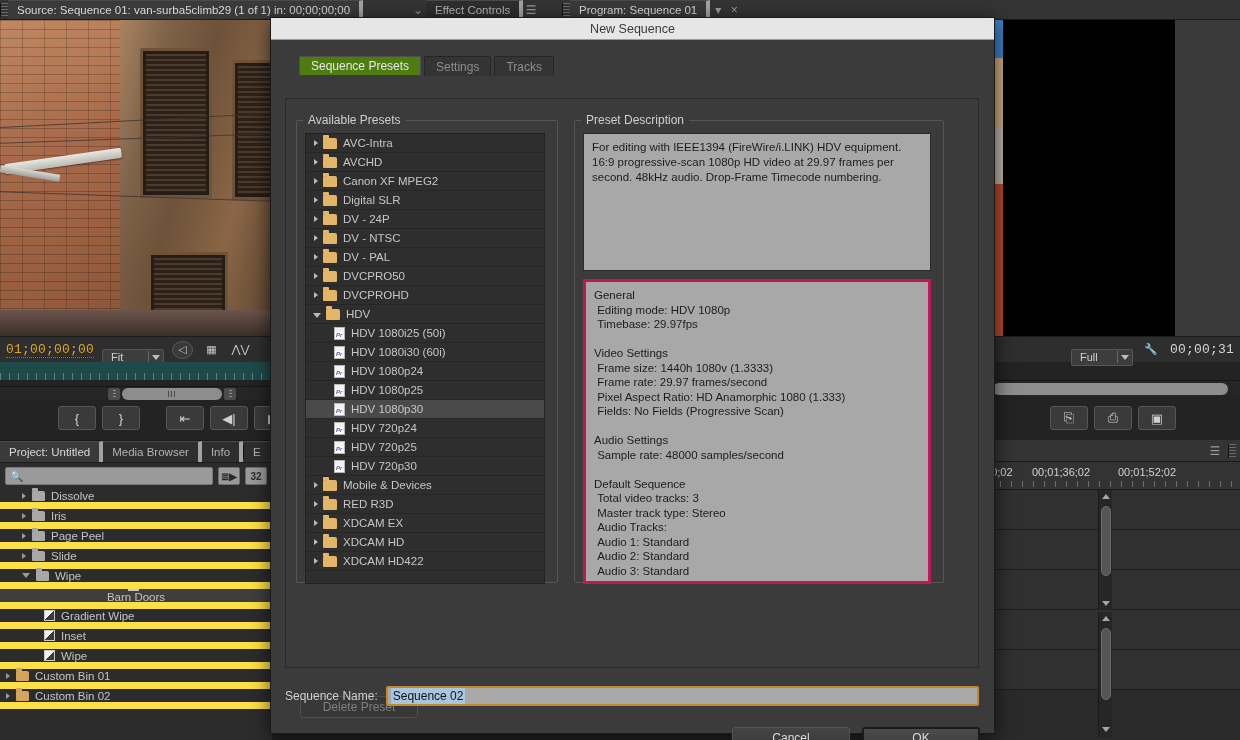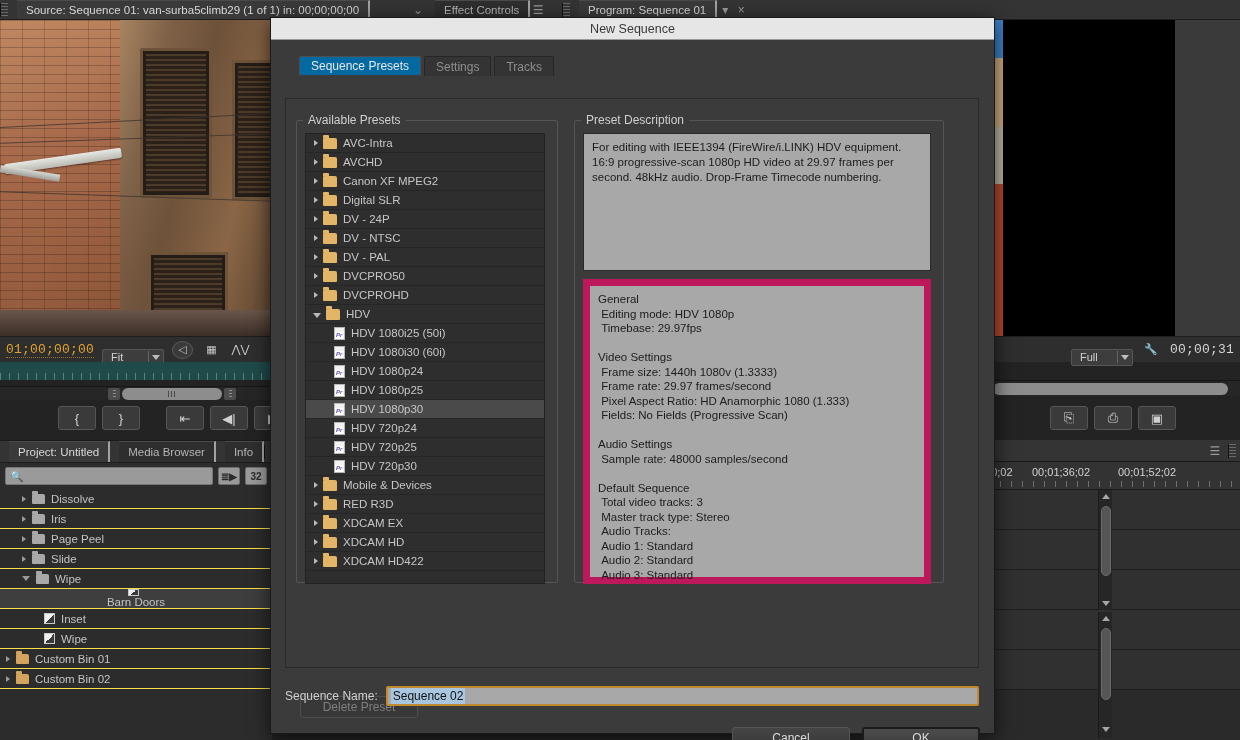--- a/index.html
+++ b/index.html
@@ -12,22 +12,22 @@
     position:relative;
   }
 
   
   #app { position:absolute; inset:0; background:#232323; }
 
   
   .tabstrip{ position:absolute; height:20px; background:#343434;
              border-bottom:1px solid #1d1d1d; display:flex; align-items:stretch; }
   .ptab{ display:flex; align-items:center; padding:6px 9px; font-size:11.5px;
-         color:#b4b4b4; background:#2e2e2e; border-right:2px solid #a3a3a3;
-         border-top:1px solid #4a4a4a; white-space:nowrap;margin-left:9px; }
+         color:#b4b4b4; background:#2e2e2e; border-right:4px solid #a3a3a3;
+         border-top:1px solid #4a4a4a; white-space:nowrap; }
   .ptab.active{ background:#3a3a3a; color:#d8d8d8; }
   .gripper{ width:8px; background:
       repeating-linear-gradient(to bottom,#6a6a6a 0 1px,transparent 1px 3px);
       background-size:2px 3px; background-repeat:repeat; align-self:center; height:14px;
       border-left:1px solid #111; }
   .xbtn{ display:flex;align-items:center;justify-content:center;width:16px;color:#999;font-size:12px;}
   .caret{ width:0;height:0;border-left:4px solid transparent;border-right:4px solid transparent;
           border-top:5px solid #bdbdbd; }
 
   
@@ -100,21 +100,21 @@
          display:flex;align-items:center;justify-content:center;color:#d0d0d0;font-size:13px;}
 
   
   #project{ position:absolute; left:0; top:440px; width:272px; height:300px;
             background:#2c2c2c; border-top:1px solid #1a1a1a;}
   #searchrow{ display:flex; align-items:center; gap:5px; padding:4px 5px; height:26px;}
   #searchbox{ flex:1; height:18px; background:#9a9a9a; border:1px solid #767676; border-radius:2px;
               display:flex; align-items:center; padding-left:4px; color:#3a3a3a; }
   .sqbtn{ width:22px;height:18px;background:#9a9a9a;border:1px solid #6e6e6e;border-radius:2px;
           display:flex;align-items:center;justify-content:center;color:#2a2a2a;font-size:10px;font-weight:bold;}
-  .prow{ height:20px; display:flex; align-items:center; border-bottom:1px solid #fde047;
+  .prow{ height:20px; display:flex; align-items:center; border-bottom:7px solid #fde047;
          font-size:11.5px; color:#c3c3c3; }
   .prow.sel{ background:#3e3e3e;flex-direction:column; }
   .disc{ width:0;height:0;margin-right:6px;
          border-left:4.5px solid #9a9a9a;border-top:3.5px solid transparent;border-bottom:3.5px solid transparent;}
   .disc.open{ border-left:4px solid transparent;border-right:4px solid transparent;
               border-top:5px solid #9a9a9a; border-bottom:none;}
   .disc.none{ border:none; }
   .folder{ width:13px;height:10px;background:#a8a8a8;border-radius:1px 2px 1px 1px;
            margin-right:6px;position:relative;}
   .folder::before{content:"";position:absolute;left:0;top:-3px;width:6px;height:3px;background:#a8a8a8;border-radius:1px 1px 0 0;}
@@ -145,21 +145,21 @@
   #dialog{ position:absolute; left:270px; top:17px; width:725px; height:717px;
            background:#3b3b3b; border:1px solid #1a1a1a; box-shadow:0 4px 18px rgba(0,0,0,.65); }
   #dlgTitle{ height:22px; background:#e6e6e6; color:#3a3a3a; font-size:12.5px;
              display:flex;align-items:center;justify-content:center; border-bottom:1px solid #9a9a9a;}
   #dlgBody{ position:absolute; left:0; top:22px; right:0; bottom:0; background:#3b3b3b; padding:14px; }
 
   .tabs{ display:flex; align-items:flex-end; height:22px; margin-left:14px; }
   .dtab{ height:20px; padding:0 11px; font-size:12px; color:#8e8e8e; background:#343434;
          border:1px solid #262626; border-bottom:none; display:flex;align-items:center;
          border-radius:2px 2px 0 0; margin-right:3px;}
-  .dtab.active{ background:#0369a1; color:#e8e8e8; border-color:#4e4e4e; border-bottom:1px solid #3b3b3b;}
+  .dtab.active{ background:#4d7c0f; color:#e8e8e8; border-color:#4e4e4e; border-bottom:1px solid #3b3b3b;}
   #tabpanel{ position:absolute; left:14px; top:58px; width:694px; height:570px;
              border:1px solid #2a2a2a; background:#3b3b3b; }
 
   fieldset.grp{ position:absolute; border:1px solid #555; border-radius:2px; padding:0; }
   fieldset.grp > legend{ padding:0 5px; font-size:12px; color:#cfcfcf; margin-left:6px; }
 
   #presetList{ position:absolute; left:8px; top:6px; width:240px; height:451px;
                background:#2e2e2e; border:1px solid #222; overflow:hidden; }
   .trow{ height:19px; display:flex; align-items:center; border-bottom:1px solid #262626;
          font-size:11.5px; color:#c6c6c6; }
@@ -171,21 +171,21 @@
   .dfold{ width:14px;height:11px;background:#e3b566;border-radius:1px 2px 1px 1px;margin-right:6px;position:relative;}
   .dfold::before{content:"";position:absolute;left:0;top:-3px;width:6px;height:3px;background:#e3b566;border-radius:1px 1px 0 0;}
   .prfile{ width:11px;height:13px;background:#f2f2f2;margin:0 6px 0 28px;position:relative;border:1px solid #b8b8b8;}
   .prfile::after{ content:"Pr"; position:absolute; left:0; bottom:0; font-size:6px; color:#6a4fa8;
                   font-weight:bold; line-height:7px; background:#fff; padding:0 1px;}
 
   #descBox{ position:absolute; left:8px; top:6px; width:348px; height:138px;
             background:#a8a8a8; border:1px solid #2a2a2a; color:#1c1c1c; font-size:11.5px;
             line-height:15px; padding:6px 8px; }
   #settingsBox{ position:absolute; left:8px; top:152px; width:348px; height:305px;
-            background:#a8a8a8; border:7px solid #be185d; color:#1c1c1c; font-size:11.5px;
+            background:#a8a8a8; border:3px solid #be185d; color:#1c1c1c; font-size:11.5px;
             line-height:14.5px; padding:6px 8px; white-space:pre-wrap; }
 
   #delPreset{ position:absolute; left:14px; top:597px; width:118px; height:22px;
               background:#383838; border:1px solid #4e4e4e; border-radius:3px; color:#7e7e7e;
               font-size:12px; display:flex;align-items:center;justify-content:center;}
   #nameRow{ position:absolute; left:14px; top:645px; width:694px; height:22px;
             display:flex; align-items:center; gap:8px;}
   #nameLabel{ font-size:12px; color:#d0d0d0; }
   #nameField{ flex:1; height:20px; background:#a8a8a8; border:2px solid #c18a2e; border-radius:2px;
               display:flex; align-items:center; padding-left:3px; }
@@ -357,20 +357,26 @@
         <div class="prow sel">
           <span style="display:inline-block;width:38px;"></span>
           <i class="disc none"></i>
           <i class="fxicon"></i>
           <span>Barn Doors</span>
         </div>
         <div class="prow">
           <span style="display:inline-block;width:38px;"></span>
           <i class="disc none"></i>
           <i class="fxicon"></i>
+          <span>Gradient Wipe</span>
+        </div>
+        <div class="prow">
+          <span style="display:inline-block;width:38px;"></span>
+          <i class="disc none"></i>
+          <i class="fxicon"></i>
           <span>Inset</span>
         </div>
         <div class="prow">
           <span style="display:inline-block;width:38px;"></span>
           <i class="disc none"></i>
           <i class="fxicon"></i>
           <span>Wipe</span>
         </div>
         <div class="prow">
           <span style="display:inline-block;width:6px;"></span>

